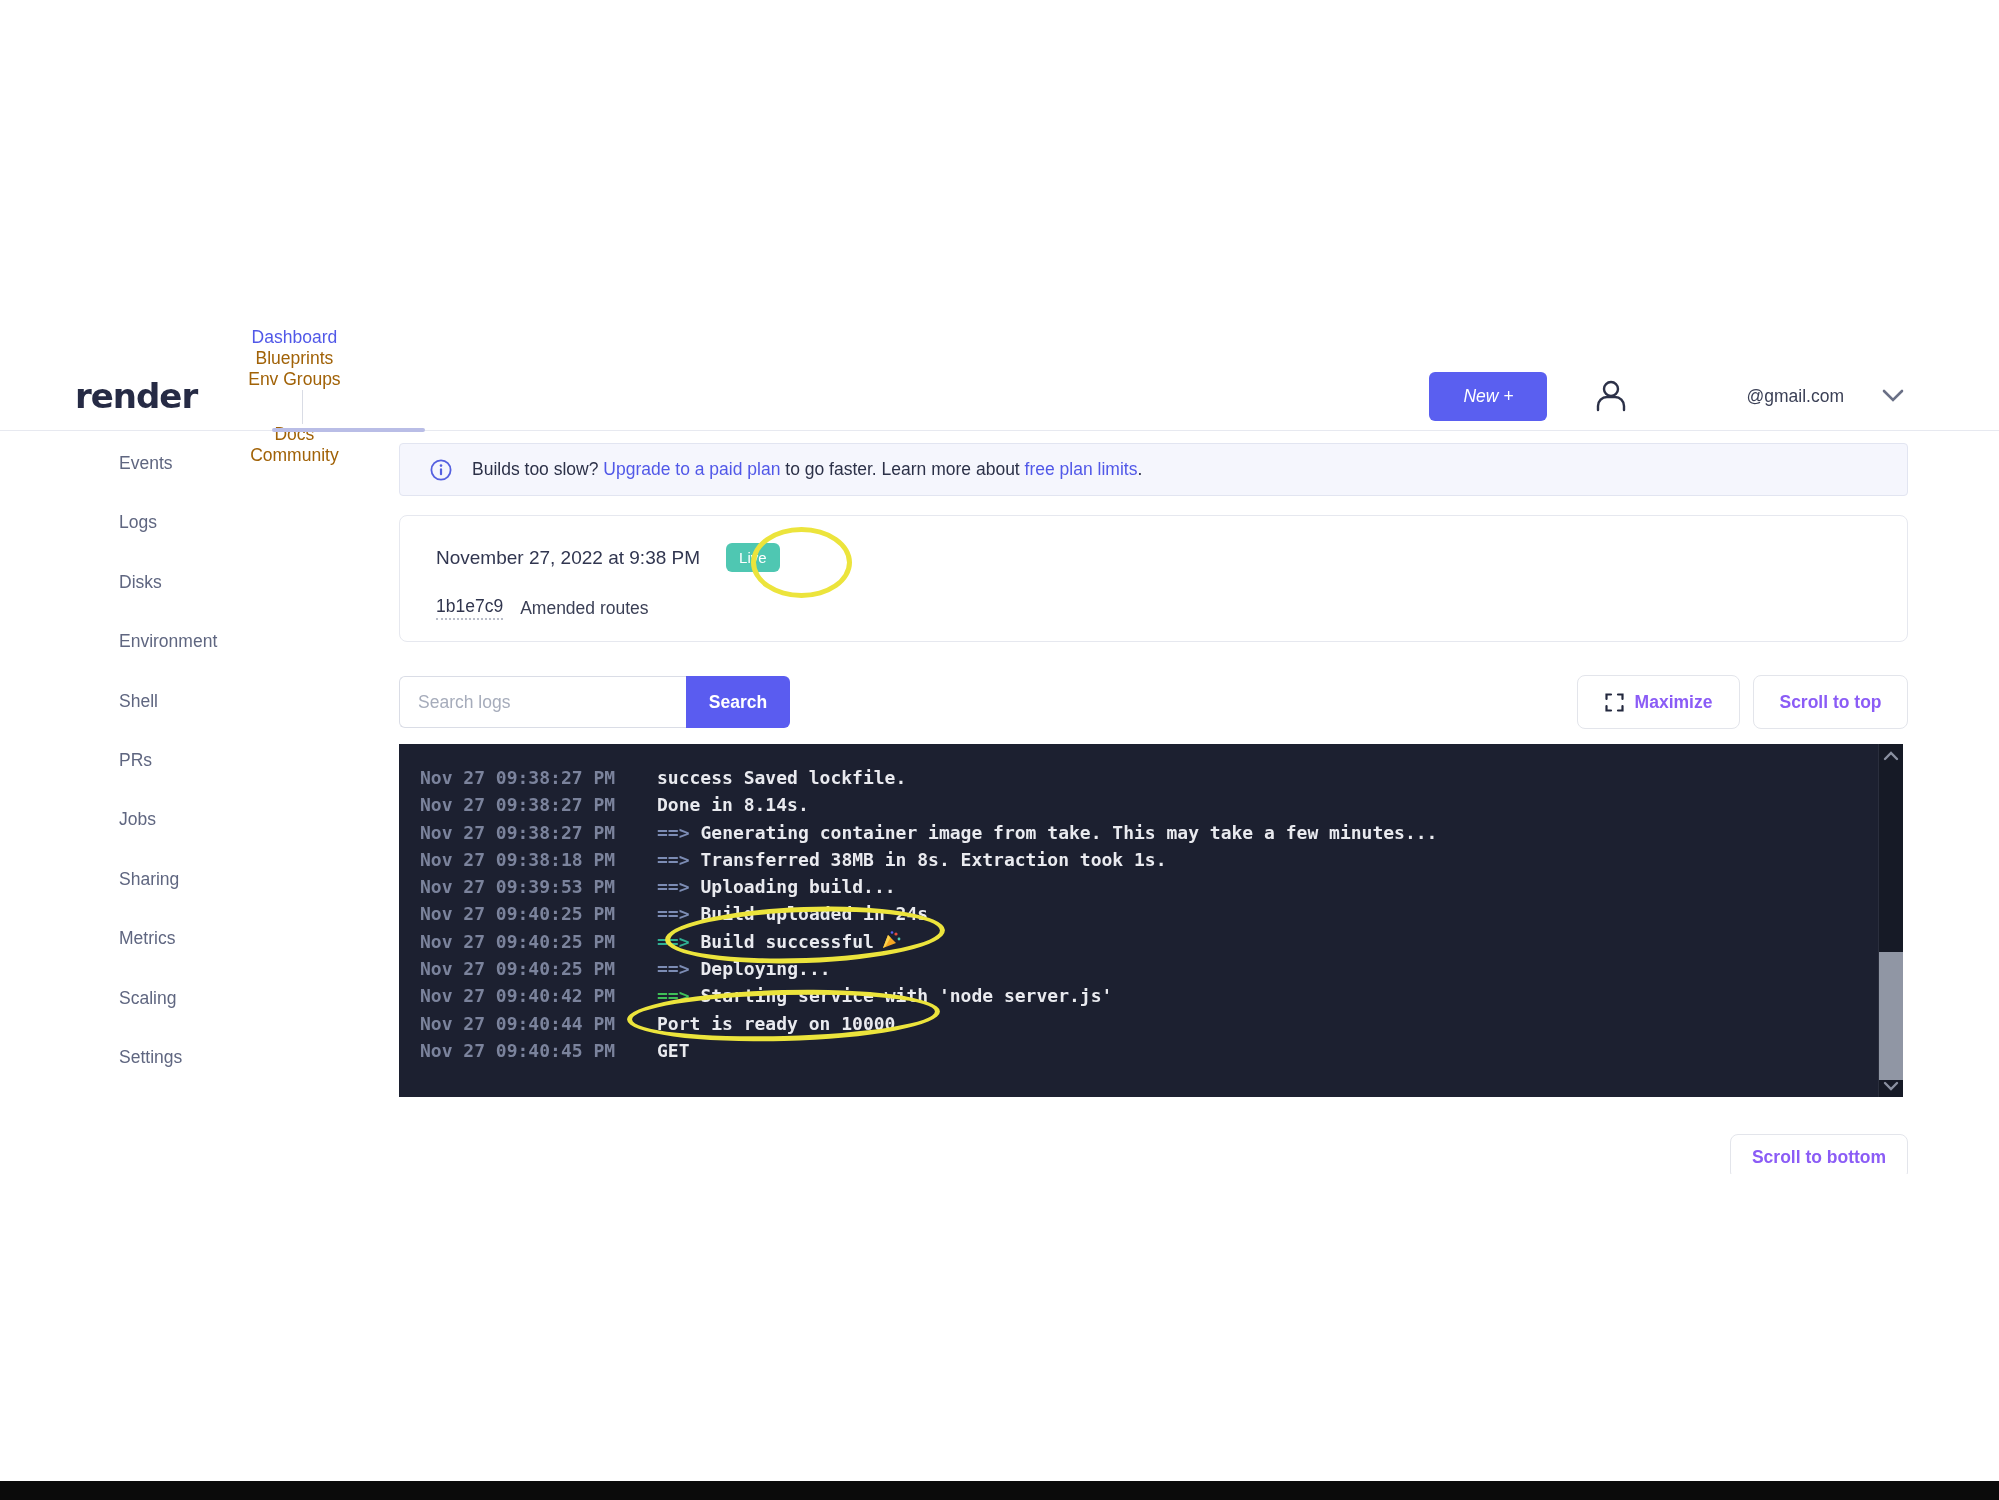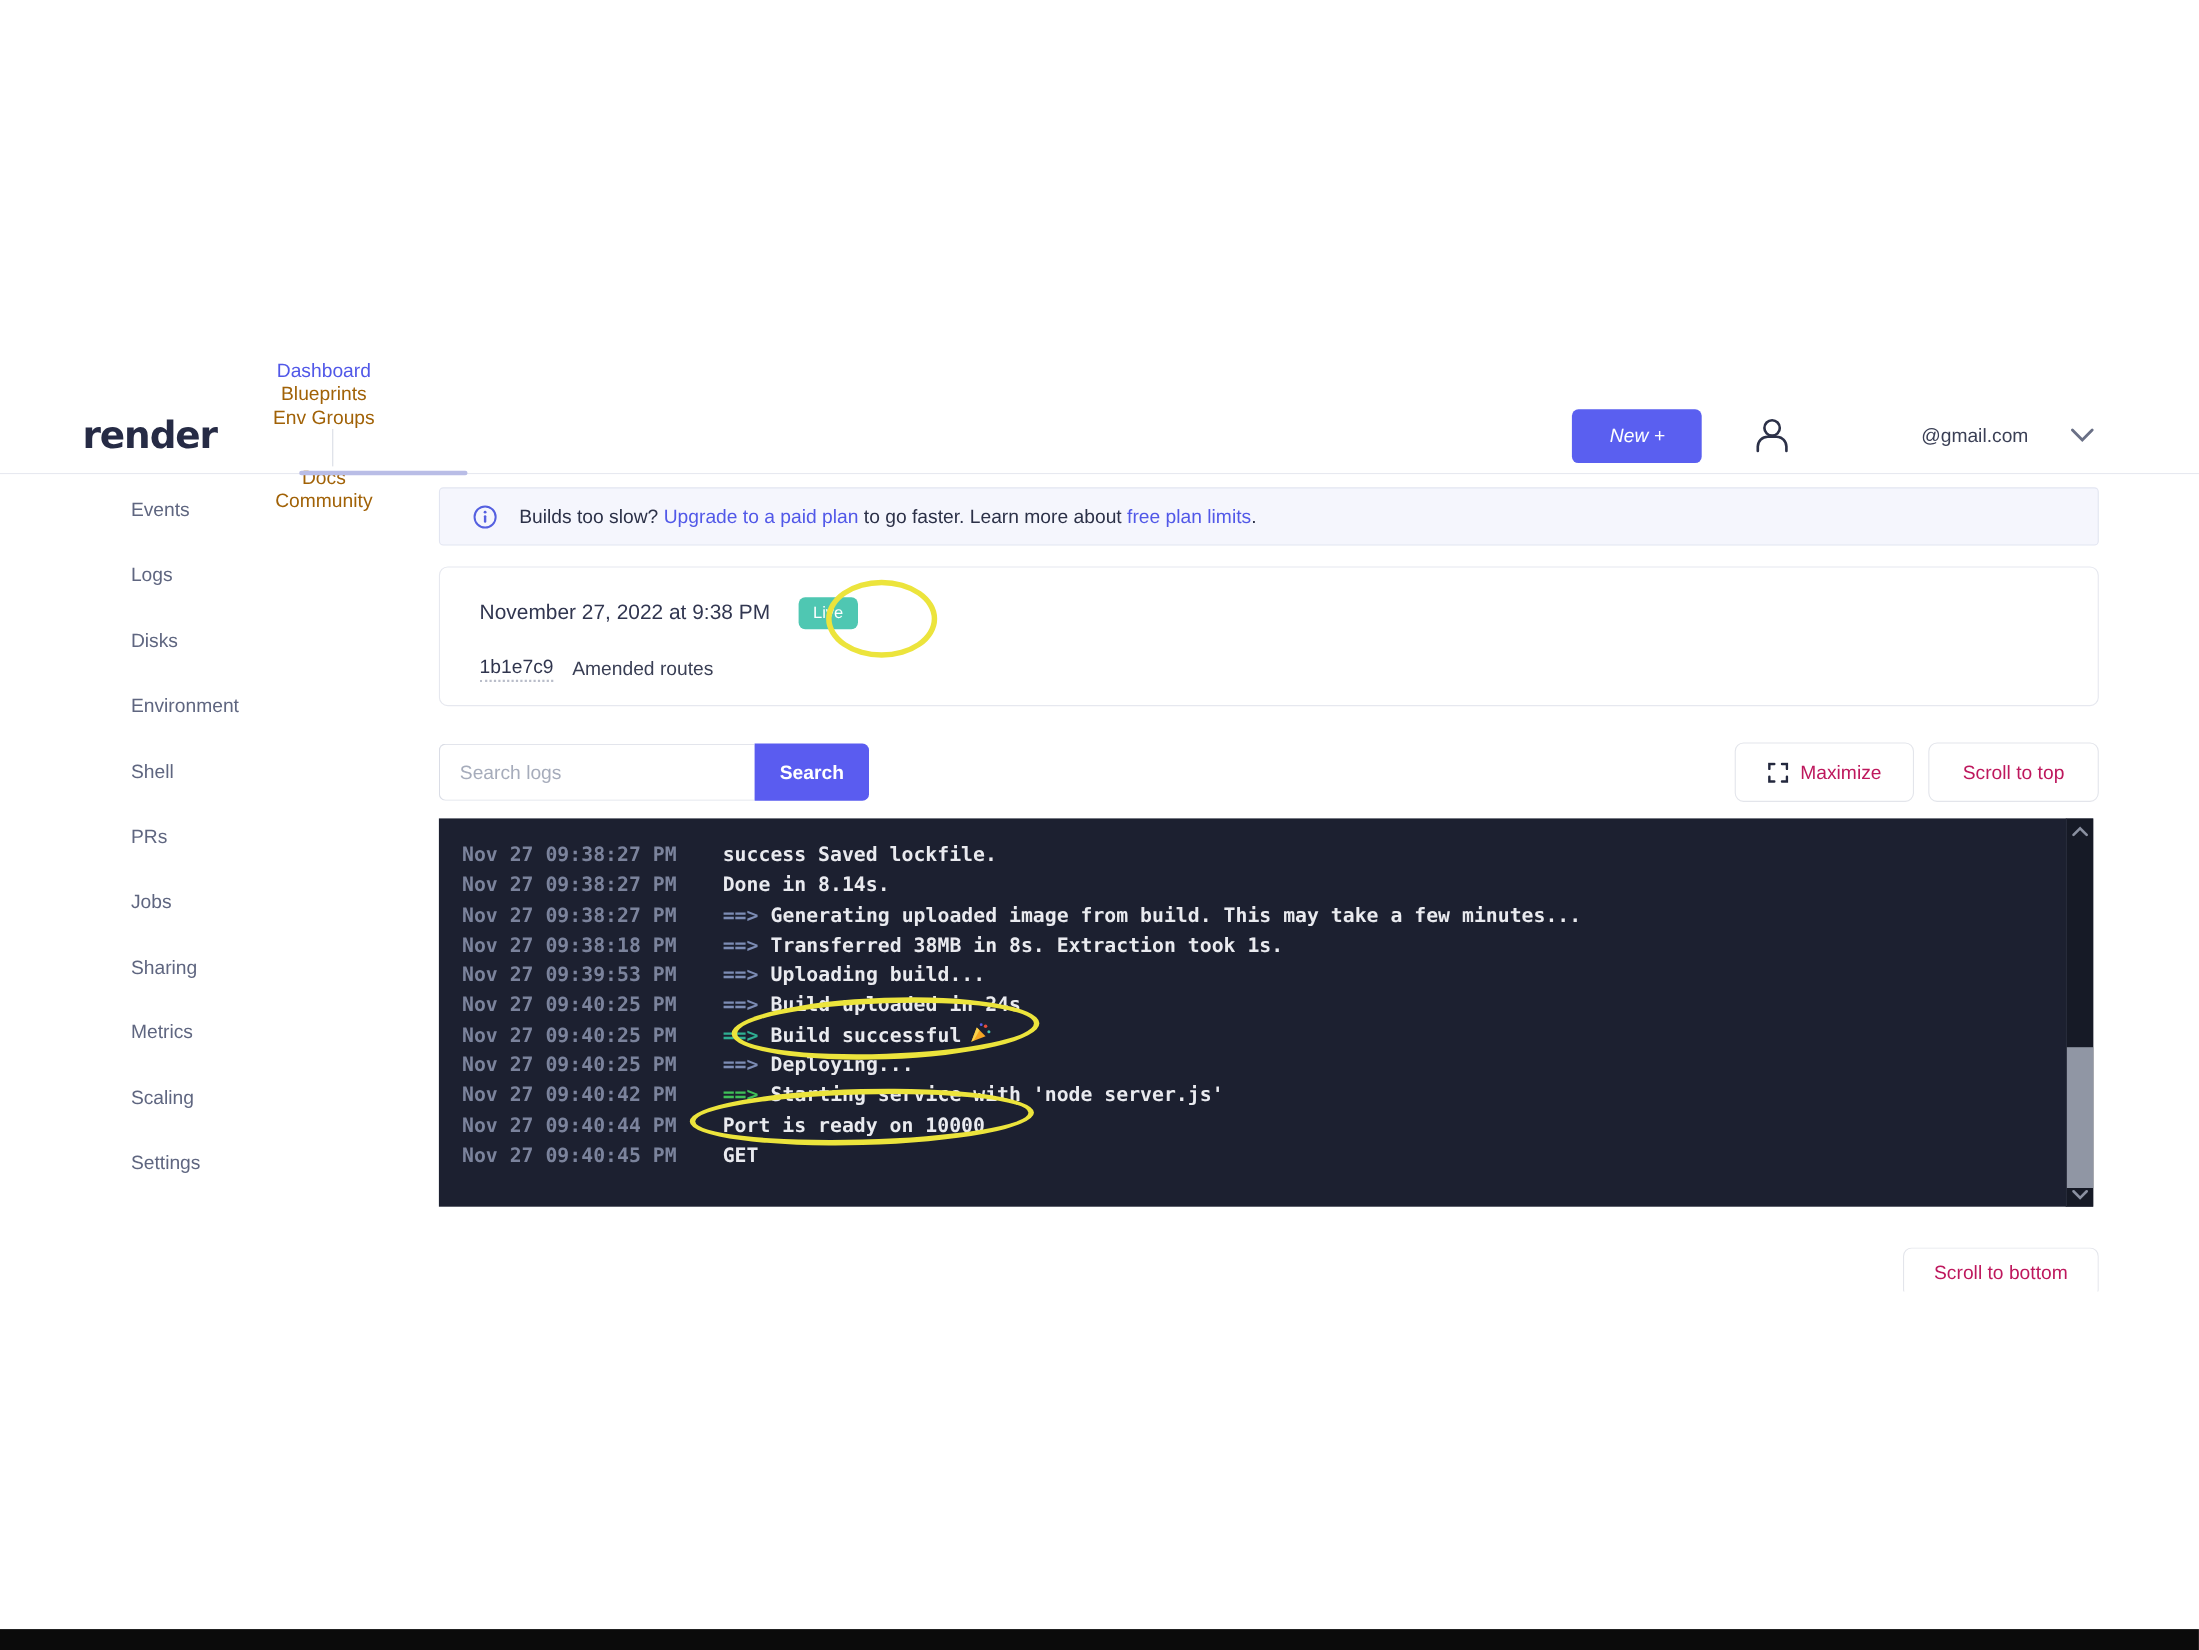--- a/index.html
+++ b/index.html
@@ -87,21 +87,21 @@
   }
   .search-input::placeholder { color: #a6acbb; }
   .search-btn {
     width: 104px; height: 52px; background: #5a5cf0; color: #ffffff;
     border: none; border-radius: 0 6px 6px 0; font-size: 17.5px; font-weight: 600;
     cursor: pointer; font-family: "Liberation Sans", sans-serif;
   }
   .toolbar-right { margin-left: auto; display: flex; align-items: center; }
   .ghost-btn {
     height: 54px; background: #ffffff; border: 1px solid #e3e5eb; border-radius: 8px;
-    font-size: 17.5px; font-weight: 400; color: #be185d; cursor: pointer;
+    font-size: 17.5px; font-weight: 700; color: #8b5cf6; cursor: pointer;
     display: flex; align-items: center; justify-content: center;
     font-family: "Liberation Sans", sans-serif;
   }
   .maximize-btn { width: 163px; margin-right: 13px; }
   .scrolltop-btn { width: 155px; }
   .maximize-btn svg { margin-right: 11px; }
 
   
   .terminal {
     position: relative; margin-top: 15px; width: 1504px; height: 353px;
@@ -229,21 +229,21 @@
           </svg>
           <span>Maximize</span>
         </button>
         <button class="ghost-btn scrolltop-btn">Scroll to top</button>
       </div>
     </div>
 
     <div class="terminal">
       <div class="log-line"><span class="ts">Nov 27 09:38:27 PM</span><span class="arrow"></span><span class="msg">success Saved lockfile.</span></div>
       <div class="log-line"><span class="ts">Nov 27 09:38:27 PM</span><span class="arrow"></span><span class="msg">Done in 8.14s.</span></div>
-      <div class="log-line"><span class="ts">Nov 27 09:38:27 PM</span><span class="arrow">==&gt;</span><span class="msg">Generating uploaded image from build. This may take a few minutes...</span></div>
+      <div class="log-line"><span class="ts">Nov 27 09:38:27 PM</span><span class="arrow">==&gt;</span><span class="msg">Generating container image from take. This may take a few minutes...</span></div>
       <div class="log-line"><span class="ts">Nov 27 09:38:18 PM</span><span class="arrow">==&gt;</span><span class="msg">Transferred 38MB in 8s. Extraction took 1s.</span></div>
       <div class="log-line"><span class="ts">Nov 27 09:39:53 PM</span><span class="arrow">==&gt;</span><span class="msg">Uploading build...</span></div>
       <div class="log-line"><span class="ts">Nov 27 09:40:25 PM</span><span class="arrow">==&gt;</span><span class="msg">Build uploaded in 24s</span></div>
       <div class="log-line"><span class="ts">Nov 27 09:40:25 PM</span><span class="arrow teal">==&gt;</span><span class="msg">Build successful</span><svg class="party-icon" viewBox="0 0 21 21">
             <path d="M3 18 L8 5 L16 13 Z" fill="#f5a623"></path>
             <path d="M3 18 L8 5 L10.5 7.5 L5.5 16.5 Z" fill="#fbd34d"></path>
             <circle cx="16" cy="4" r="1.6" fill="#e74c3c"></circle>
             <circle cx="19" cy="9" r="1.4" fill="#4fc7b2"></circle>
             <circle cx="12" cy="2.5" r="1.3" fill="#5a5ff0"></circle>
           </svg></div>

